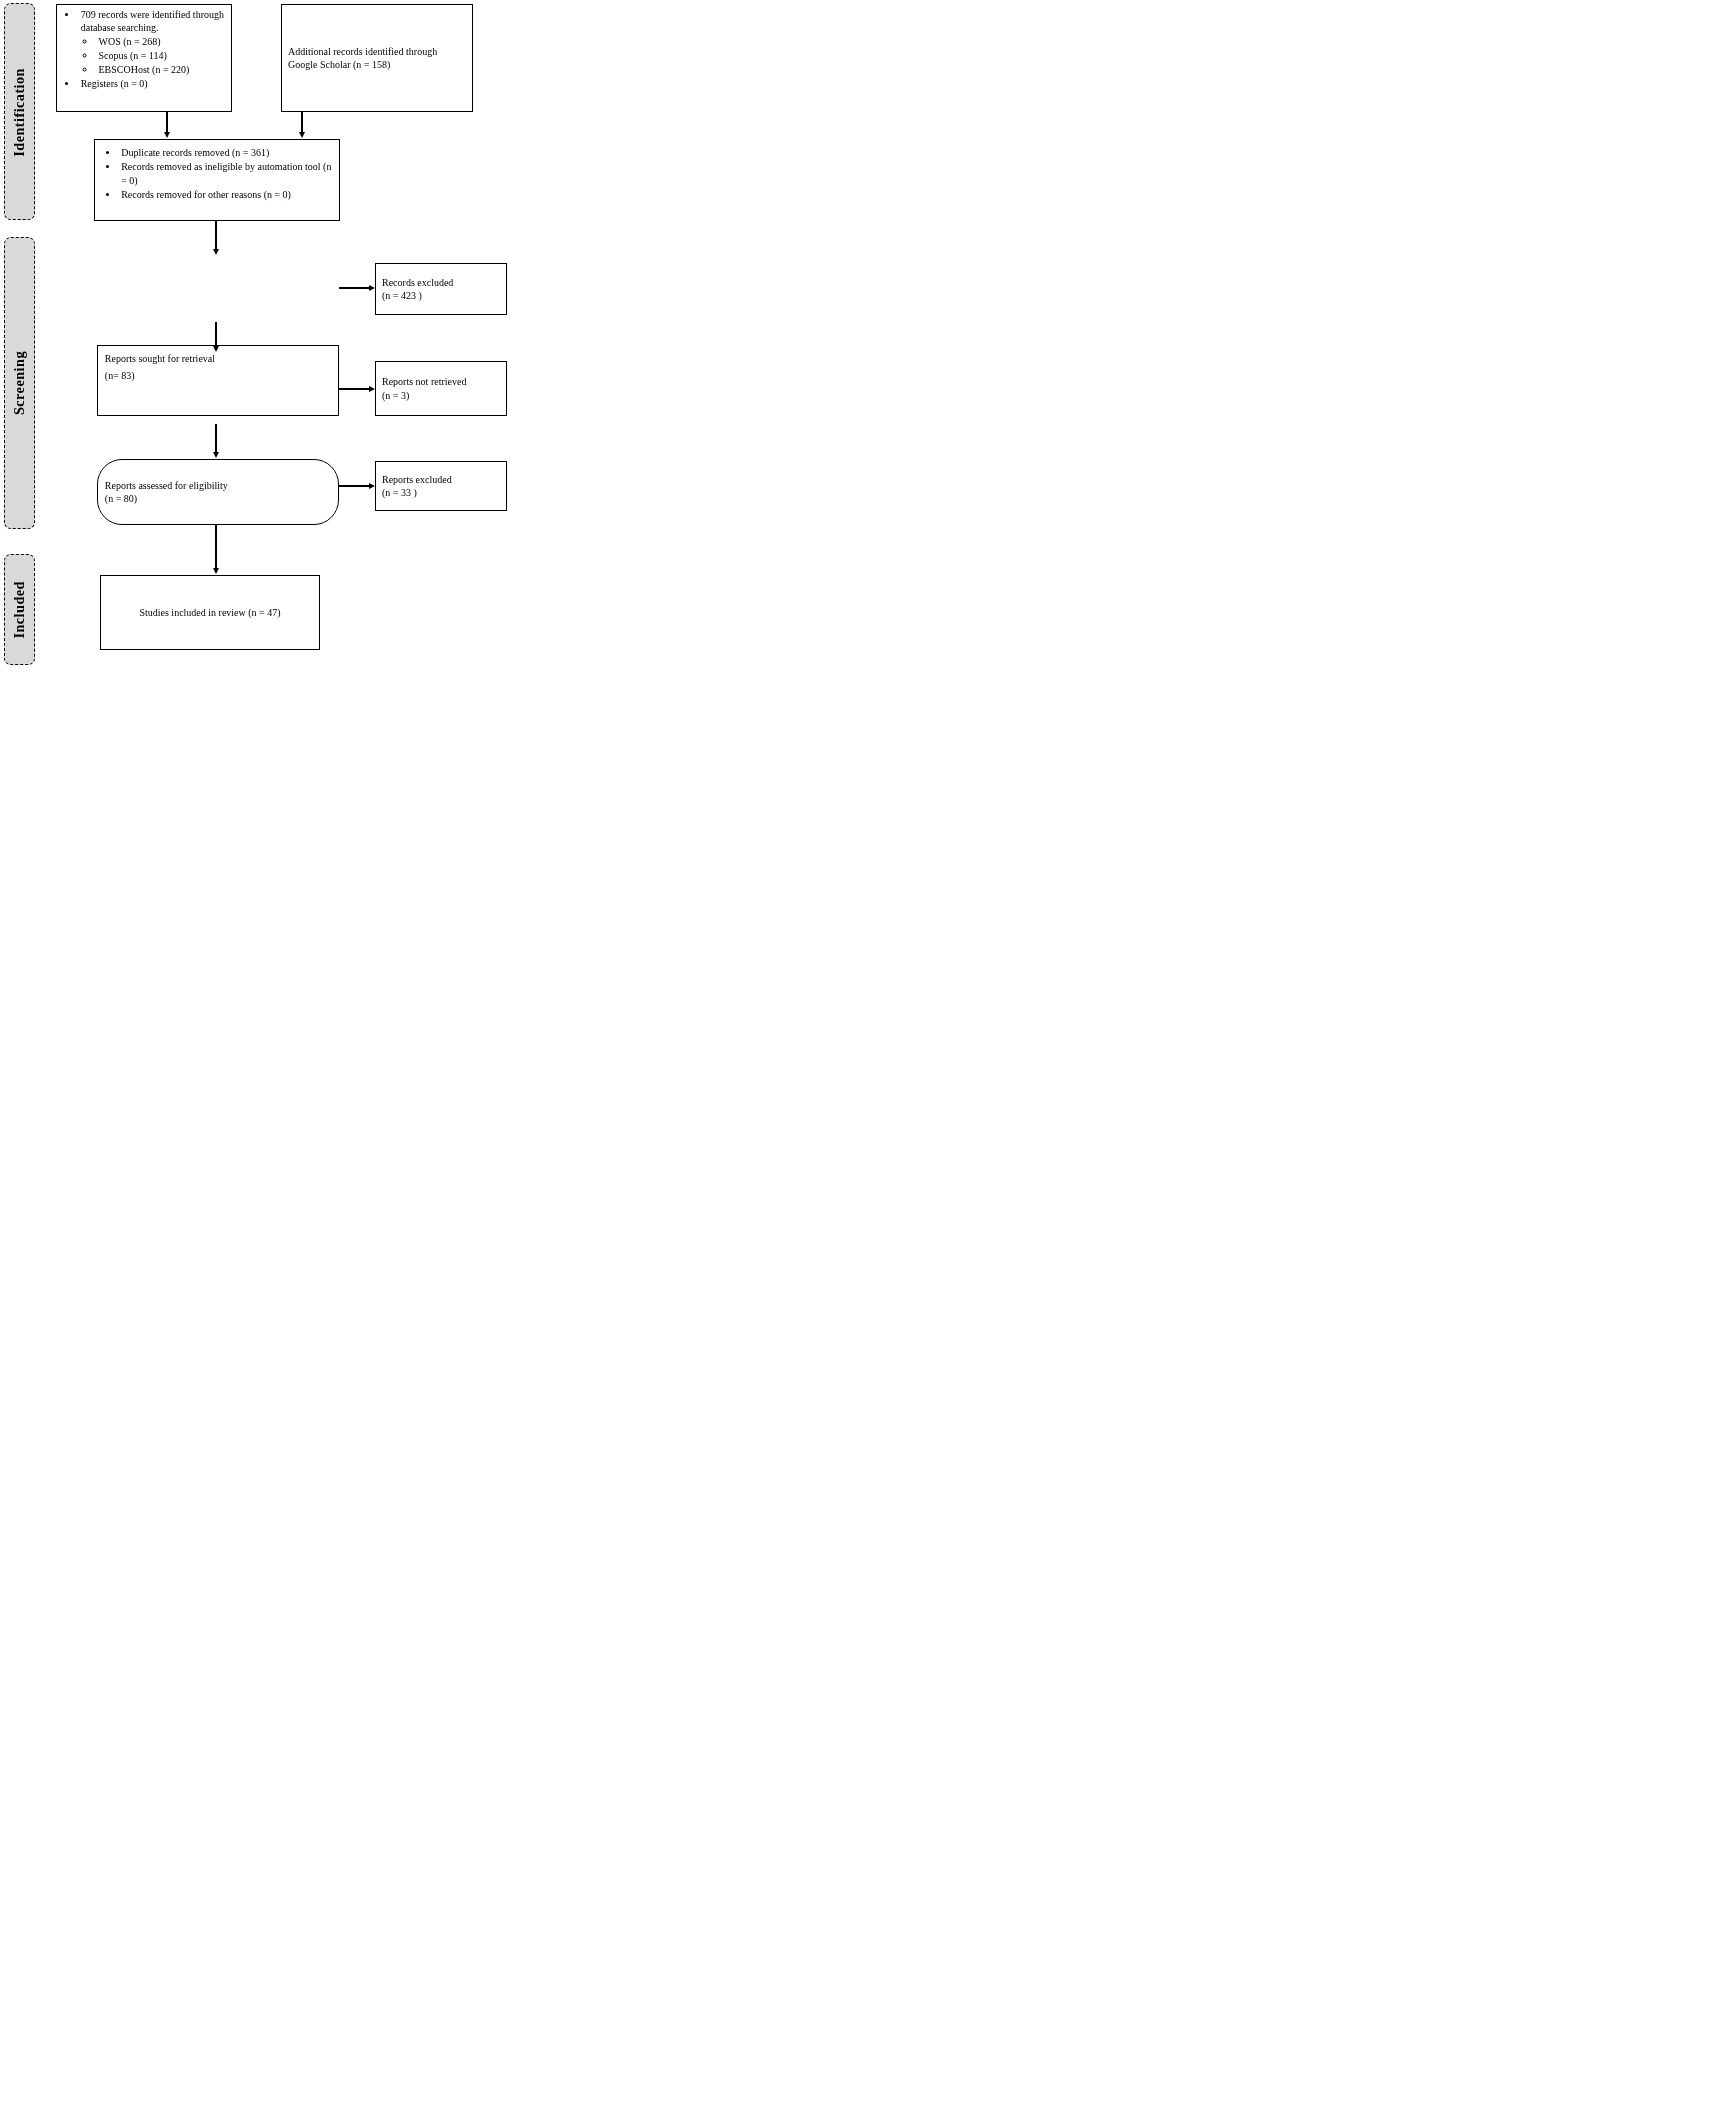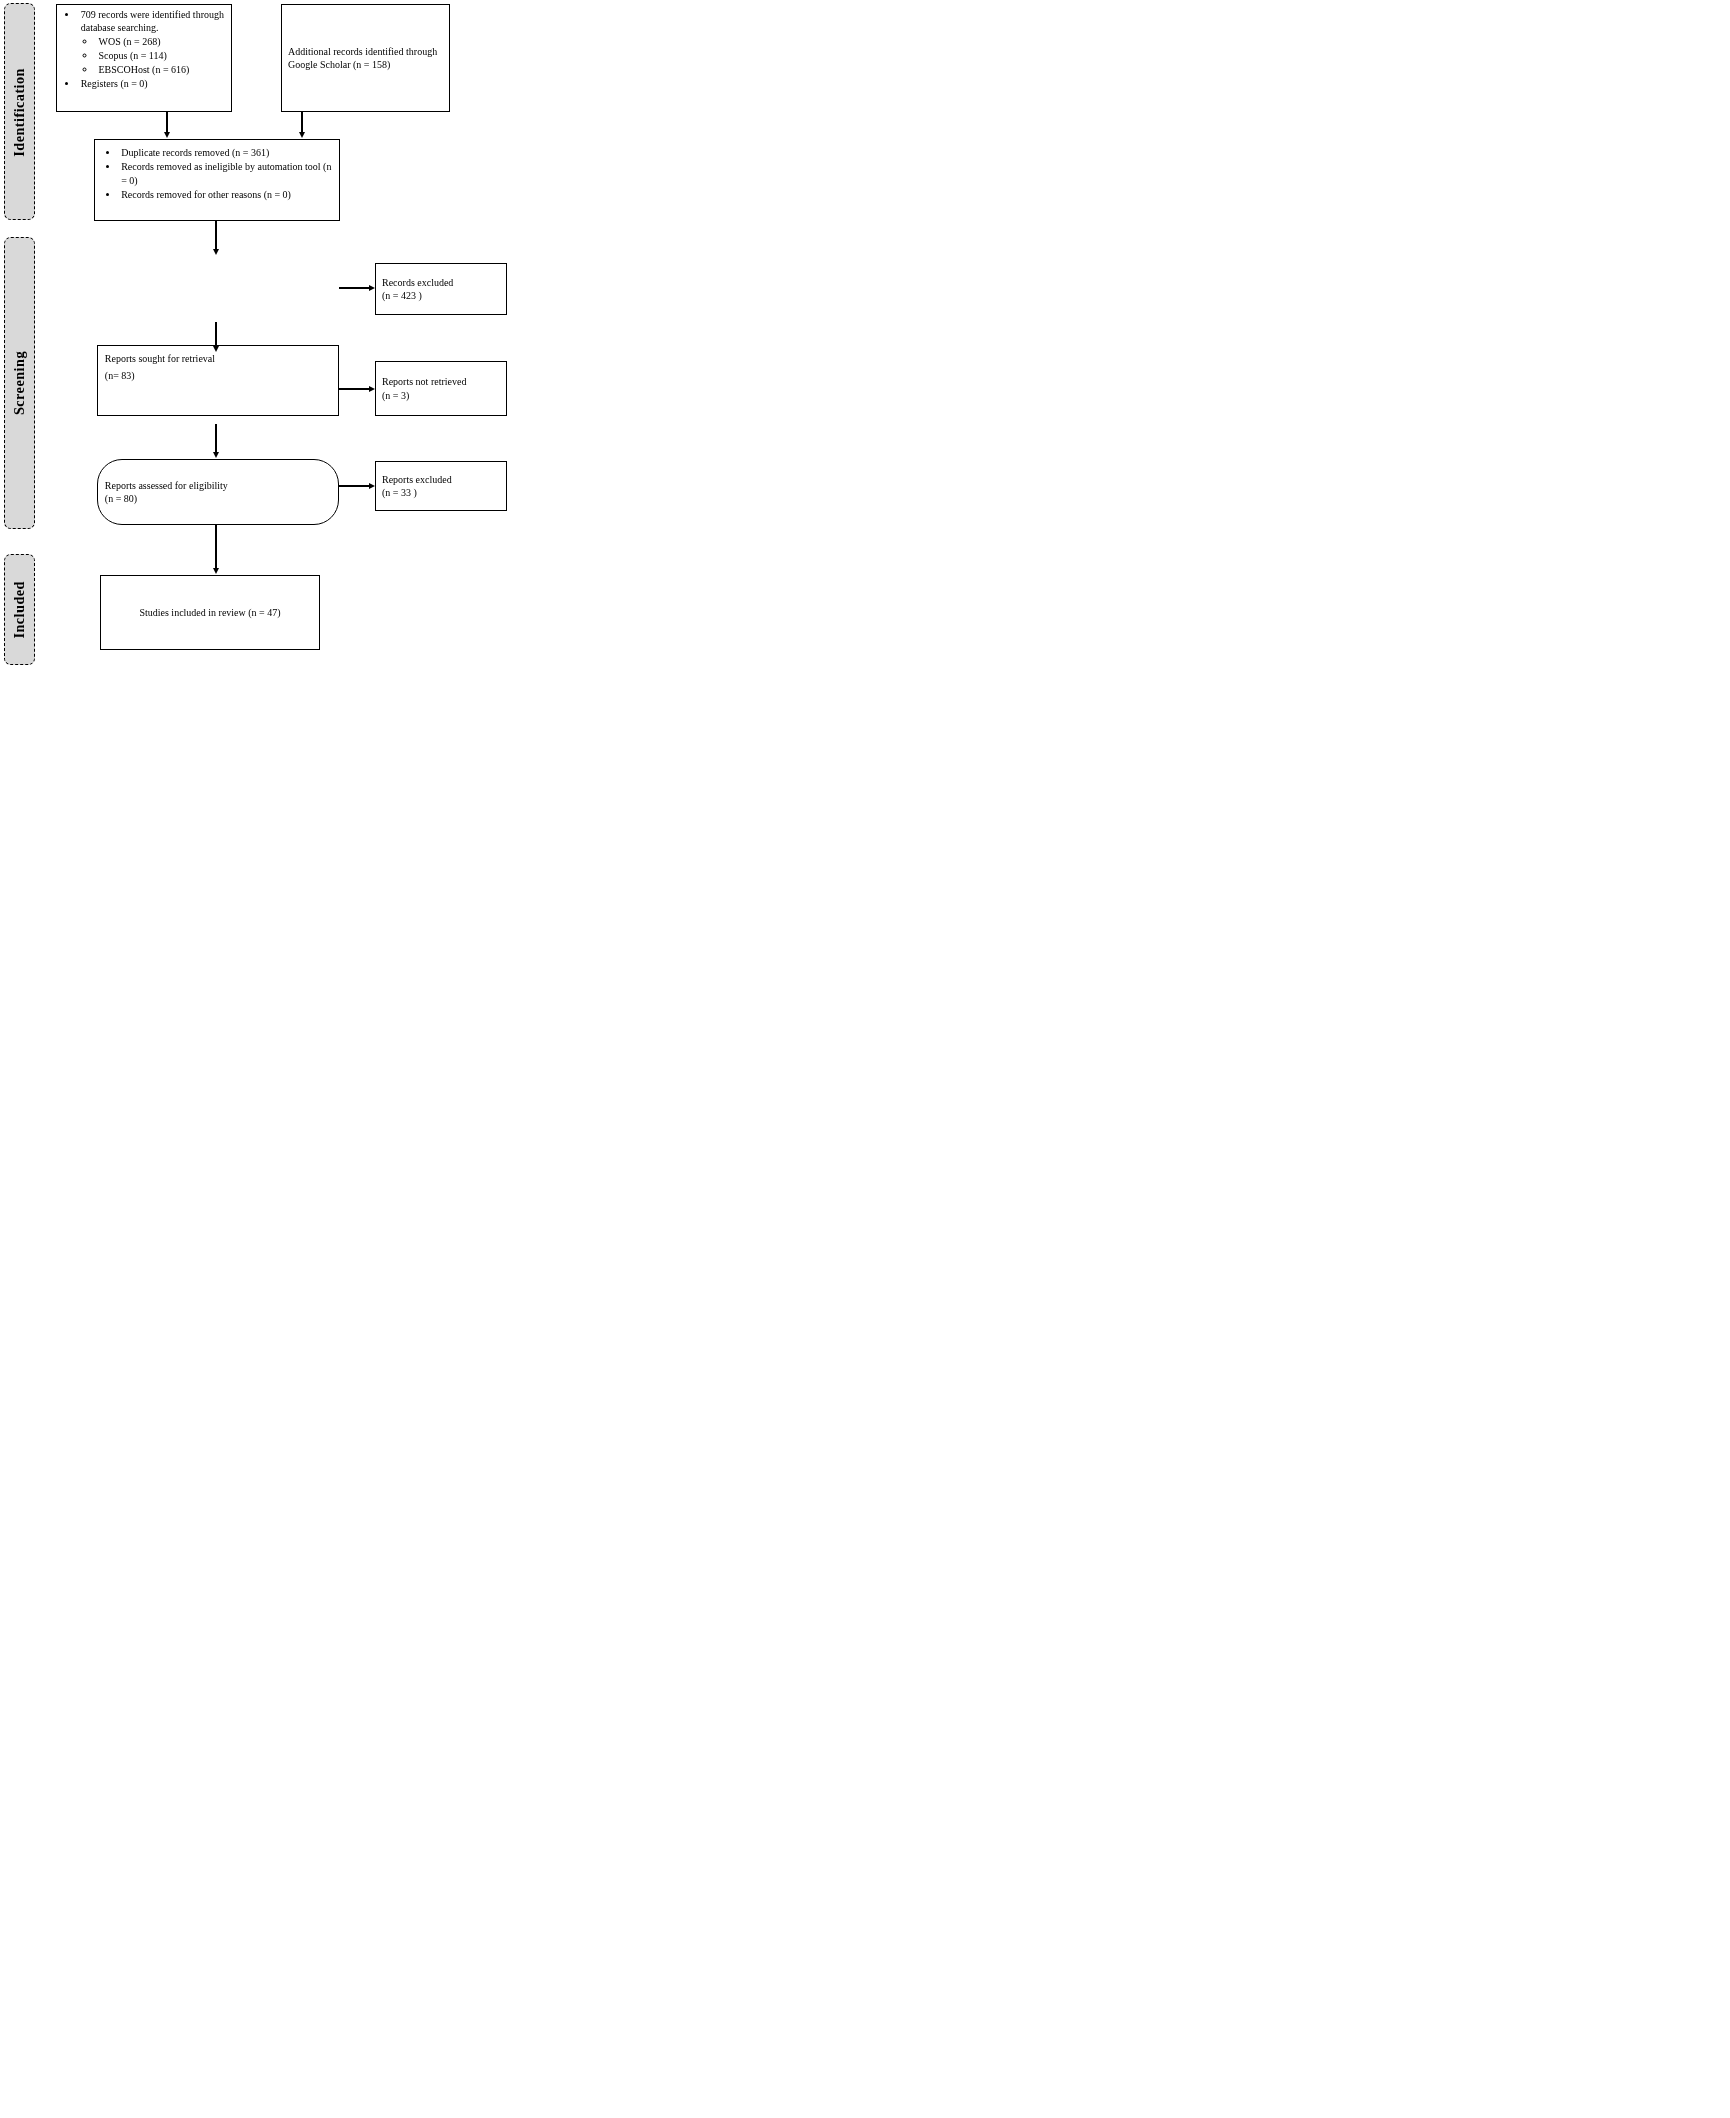--- a/index.html
+++ b/index.html
@@ -43,21 +43,21 @@
     background:#ffffff;
     border:1.3px solid #000;
     box-sizing:border-box;
     font-size:10px;
     line-height:1.32;
   }
   .fbox.center{display:flex;flex-direction:column;justify-content:center;}
   .fbox p{margin:0;padding:0;}
 
   #box-database{left:56px;top:3.8px;width:176px;height:108px;padding:3.4px 4.2px 3.4px 1.7px;}
-  #box-scholar{left:281px;top:3.8px;width:169px;height:108px;padding:2.5px 6px;}
+  #box-scholar{left:281px;top:3.8px;width:192px;height:108px;padding:2.5px 6px;}
   #box-duplicates{left:94px;top:139px;width:246px;height:82px;padding:6px 5.1px 3.4px 4.2px;}
   #box-screened{left:97px;top:256px;width:242px;height:67px;padding:2.5px 6.8px;}
   #box-rec-excluded{left:375px;top:263px;width:132px;height:52px;padding:0 6px;}
   #box-sought{left:97px;top:345px;width:242px;height:71px;padding:6px 6.8px 2.5px 6.8px;}
   #box-not-retrieved{left:375px;top:361px;width:132px;height:55px;padding:1.7px 6px;}
   #box-assessed{left:97px;top:459px;width:242px;height:66px;padding:2.5px 6.8px;border-radius:25px;}
   #box-rep-excluded{left:375px;top:461px;width:132px;height:50px;padding:1.7px 6px;}
   #box-included{left:100px;top:575px;width:220px;height:75px;padding:2.5px 6.8px;text-align:center;}
 
   #box-sought .second{margin-top:4px;}
@@ -106,21 +106,21 @@
     <span class="vlabel">Included</span>
   </div>
 
   <div class="fbox" id="box-database">
     <ul class="main">
       <li>
         <span>709 records were identified through database searching.</span>
         <ul class="sub">
           <li><span>WOS (n = 268)</span></li>
           <li><span>Scopus (n = 114)</span></li>
-          <li><span>EBSCOHost (n = 616)</span></li>
+          <li><span>EBSCOHost (n = 220)</span></li>
         </ul>
       </li>
       <li>
         <span>Registers (n = 0)</span>
       </li>
     </ul>
   </div>
 
   <div class="fbox center" id="box-scholar">
     <p>Additional records identified through Google Scholar (n = 158)</p>

